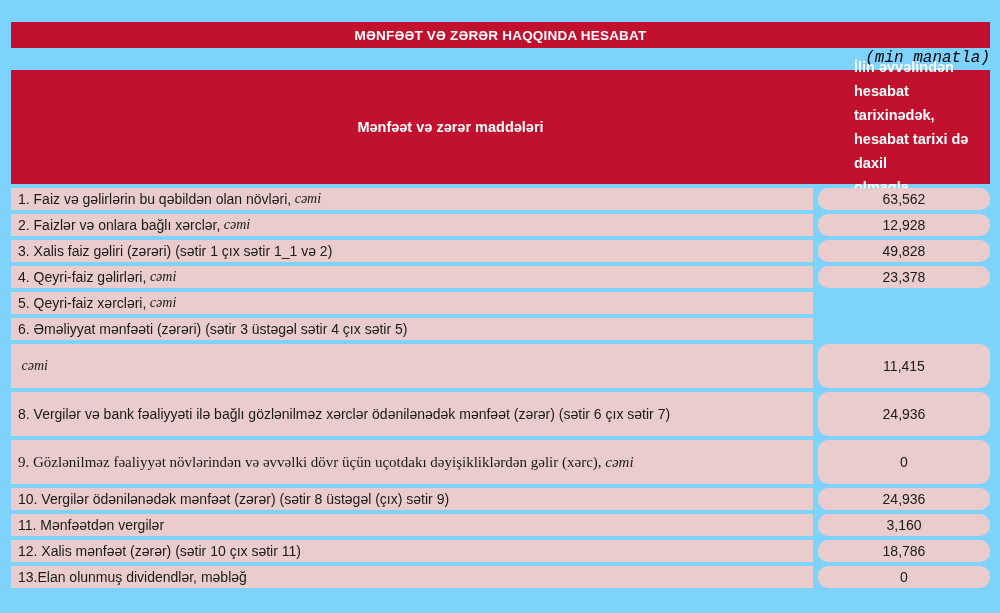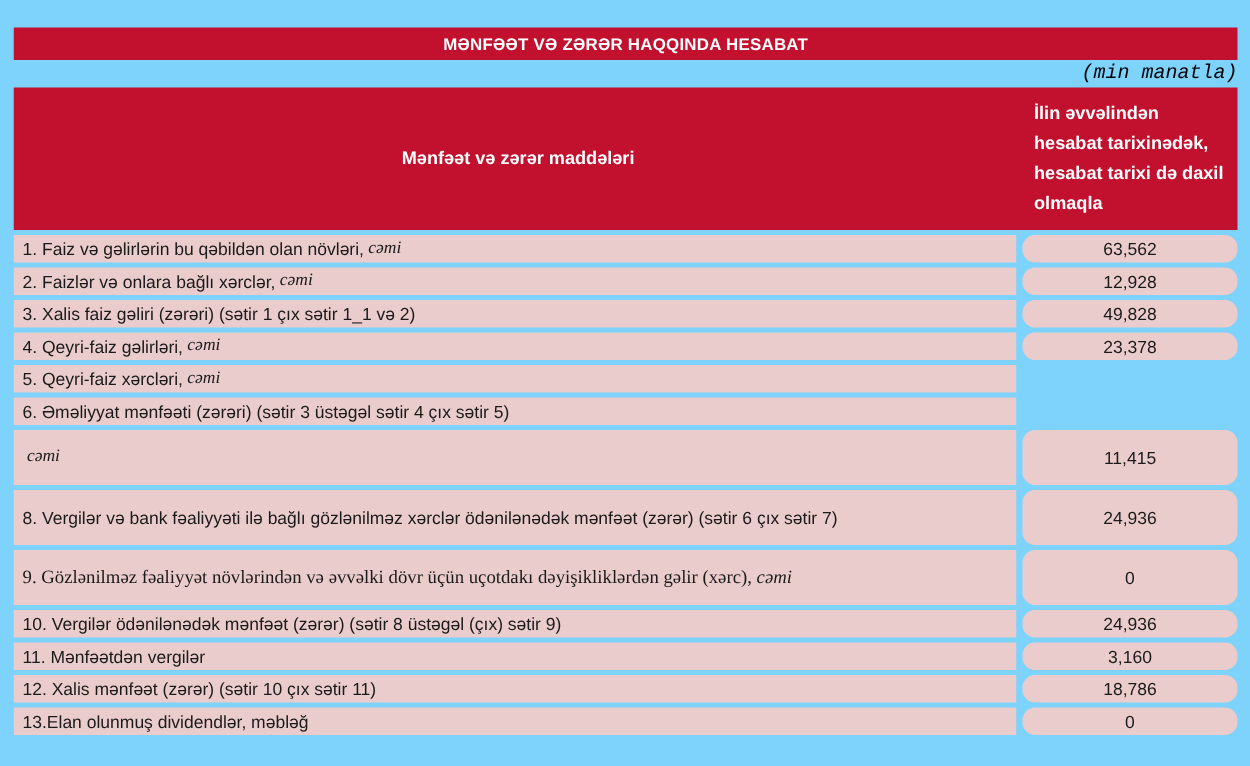--- a/index.html
+++ b/index.html
@@ -35,20 +35,21 @@
   .thead{
     display:flex;
     height:114px;
     background:var(--red);
     color:#fff;font-weight:bold;
   }
   .th-items{
     flex:0 0 807px;
     display:flex;align-items:center;justify-content:center;
     font-size:14.5px;
+    margin-left:36px;
   }
   .th-value{
     flex:1;
     display:flex;align-items:center;justify-content:center;
     text-align:left;
     white-space:pre-line;
     font-size:14.5px;line-height:24px;
     padding-right:2px;
   }
   .tbody{

